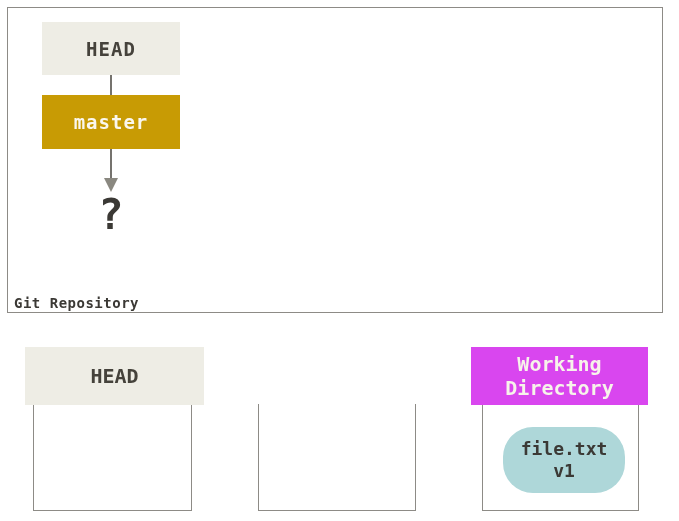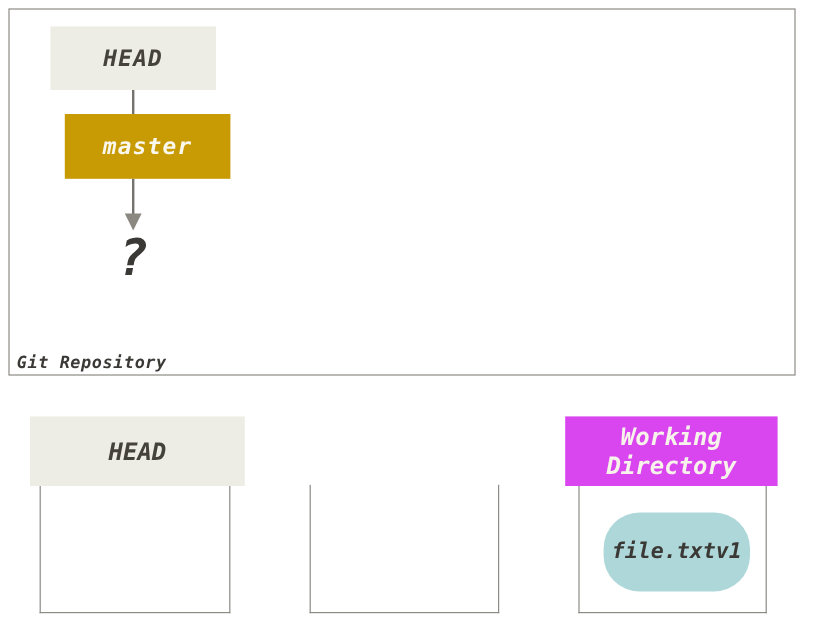--- a/index.html
+++ b/index.html
@@ -7,21 +7,20 @@
     padding: 0;
     background: #ffffff;
     font-family: "DejaVu Sans Mono", "Liberation Mono", monospace;
   }
   .canvas {
     position: relative;
     width: 679px;
     height: 521px;
     background: #ffffff;
     overflow: hidden;
-    font-style: italic;
   }
 
   
   .repo-box {
     position: absolute;
     left: 7px; top: 7px;
     width: 654px; height: 304px;
     border: 1.5px solid #8d8b86;
     background: #ffffff;
   }
@@ -47,21 +46,21 @@
     letter-spacing: 1px;
   }
   .connector {
     position: absolute;
     left: 102px; top: 67px;
     width: 2px; height: 20px;
     background: #75736e;
   }
   .branch-box {
     position: absolute;
-    left: 46px; top: 87px;
+    left: 34px; top: 87px;
     width: 138px; height: 54px;
     background: #c89b04;
     display: flex; align-items: center; justify-content: center;
     font-size: 19px; font-weight: 600;
     color: #faf7ee;
     letter-spacing: 1px;
   }
   .arrow-line {
     position: absolute;
     left: 102px; top: 141px;
@@ -114,21 +113,21 @@
   .body-index { left: 258px; width: 156px; }
   .body-wd    { left: 482px; width: 155px; }
 
   
   .file-pill {
     position: absolute;
     left: 20px; top: 23px;
     width: 122px; height: 66px;
     background: #aed7d9;
     border-radius: 30px;
-    display: flex; flex-direction: row;
+    display: flex; flex-direction: column;
     align-items: center; justify-content: center;
     color: #3b3935;
     font-size: 18px; font-weight: 600;
     line-height: 1.25;
   }
 </style>
 </head>
 <body>
 
 <div class="canvas">

